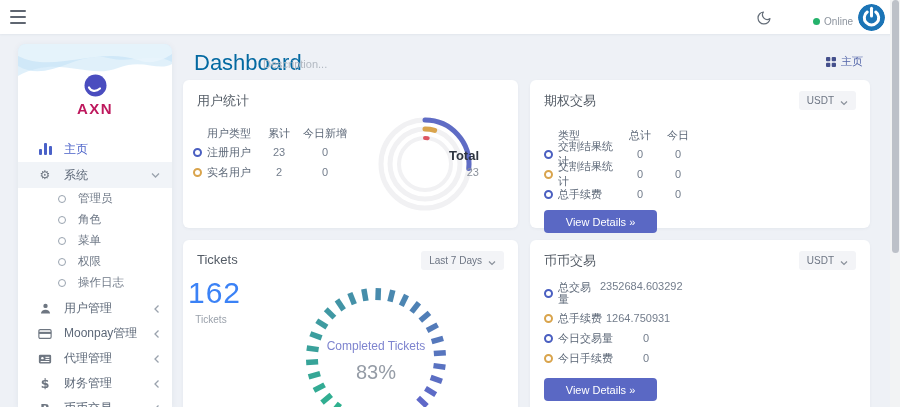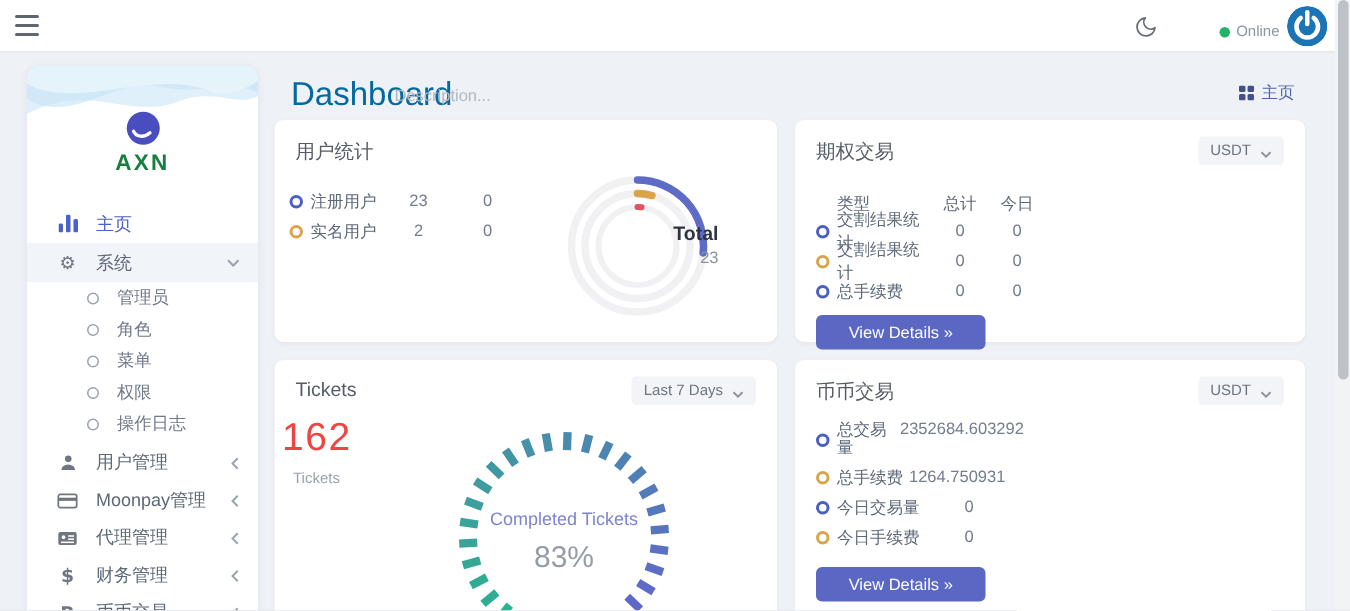--- a/index.html
+++ b/index.html
@@ -17,21 +17,21 @@
 
   
   .sb-track { position:absolute; right:0; top:0; width:10px; height:407px; background:#f2f3f4; z-index:9; }
   .sb-thumb { position:absolute; right:1px; top:0; width:7px; height:253px; background:#bdc1c8; border-radius:4px; }
 
   
   .sidebar { position:absolute; left:18px; top:44px; width:154px; height:363px; background:#fff; border-radius:8px 8px 0 0; box-shadow:0 1px 6px rgba(70,90,120,.08); z-index:4; overflow:hidden; }
   .brand-area { position:relative; height:92px; }
   .brand-waves { position:absolute; left:0; top:0; }
   .brand-logo { position:absolute; left:66px; top:30px; }
-  .brand-name { position:absolute; left:0; top:56px; width:100%; text-align:center; font-size:15px; font-weight:bold; color:#15803d; letter-spacing:1.5px; }
+  .brand-name { position:absolute; left:0; top:56px; width:100%; text-align:center; font-size:15px; font-weight:bold; color:#be185d; letter-spacing:1.5px; }
   .nav-item { height:26px; display:flex; align-items:center; padding:0 12px 0 19px; font-size:12px; color:#5d6878; position:relative; cursor:pointer; }
   .nav-item .ic { width:16px; display:flex; justify-content:center; margin-right:11px; color:#6e7681; font-size:12px; }
   .nav-item.active-home, .nav-item.active-home .ic { color:#4a61c8; }
   .nav-item.open { background:#f1f4f8; }
   .nav-sub { height:21px; display:flex; align-items:center; padding-left:40px; font-size:11.5px; color:#707a88; cursor:pointer; }
   .nav-sub .ring { width:8px; height:8px; border:1.3px solid #99a3af; border-radius:50%; margin-right:12px; }
   .nav-group { height:25px; display:flex; align-items:center; padding:0 12px 0 19px; font-size:12px; color:#5d6878; position:relative; cursor:pointer; }
   .nav-group .ic { width:16px; display:flex; justify-content:center; margin-right:11px; color:#6e7681; }
   .chev { position:absolute; right:12px; top:50%; transform:translateY(-50%); display:flex; }
   .cur { font-weight:bold; font-size:12.5px; color:#6e7681; font-family:"DejaVu Sans",sans-serif; }
@@ -70,21 +70,21 @@
 
   .btn-details { margin-top:6px; width:113px; height:23px; background:#5a68c4; color:#fff; font-size:11px; border:none; border-radius:4px; cursor:pointer; display:flex; align-items:center; justify-content:center; font-family:inherit; }
 
   
   .radial { position:absolute; left:188px; top:30px; width:108px; height:108px; }
   .radial-center { position:absolute; left:0; top:38px; width:108px; text-align:right; pointer-events:none; }
   .radial-center .t1 { font-size:13px; font-weight:bold; color:#2e3540; }
   .radial-center .t2 { font-size:11px; color:#8b929c; margin-top:3px; }
 
   
-  .big-count { position:absolute; left:5px; top:36px; font-size:26px; font-weight:400; color:#ef4444; letter-spacing:1px; }
+  .big-count { position:absolute; left:5px; top:36px; font-size:30px; font-weight:400; color:#3b82f6; letter-spacing:1px; }
   .big-caption { position:absolute; left:5px; top:74px; width:46px; text-align:center; font-size:10px; color:#9aa1ab; }
   .gauge { position:absolute; left:118px; top:43px; width:150px; height:150px; }
   .gauge-label { position:absolute; left:0; top:56px; width:150px; text-align:center; font-size:12px; color:#7e84cf; }
   .gauge-value { position:absolute; left:0; top:78px; width:150px; text-align:center; font-size:20px; color:#959ca6; }
 
   
   .spot-rows { margin-top:8px; font-size:11px; color:#5d6878; }
   .sp-row { display:flex; align-items:center; height:20px; }
   .sp-row1 { display:flex; height:30px; align-items:center; }
   .sp-row1 .wrap-label { width:38px; line-height:12px; }
@@ -259,20 +259,26 @@
         <rect x="5.7" y="0" width="4.3" height="4.3" rx="1" fill="#44508c"></rect>
         <rect x="0" y="5.7" width="4.3" height="4.3" rx="1" fill="#44508c"></rect>
         <rect x="5.7" y="5.7" width="4.3" height="4.3" rx="1" fill="#44508c"></rect>
       </svg>
     <span>主页</span>
   </div>
 
   <section class="card" id="card-user">
     <div class="card-title">用户统计</div>
     <div class="stat-table">
+      <div class="st-row st-head">
+        <span class="dotcol"></span>
+        <span class="u-label hd" style="width:52px;">用户类型</span>
+        <span class="u-total hd">累计</span>
+        <span class="u-today hd" style="width:52px;">今日新增</span>
+      </div>
       <div class="st-row">
         <span class="dotcol">
             <i class="cdot dot-blue"></i>
           </span>
         <span class="u-label" style="width:52px;">注册用户</span>
         <span class="u-total">23</span>
         <span class="u-today" style="width:52px;">0</span>
       </div>
       <div class="st-row">
         <span class="dotcol">

